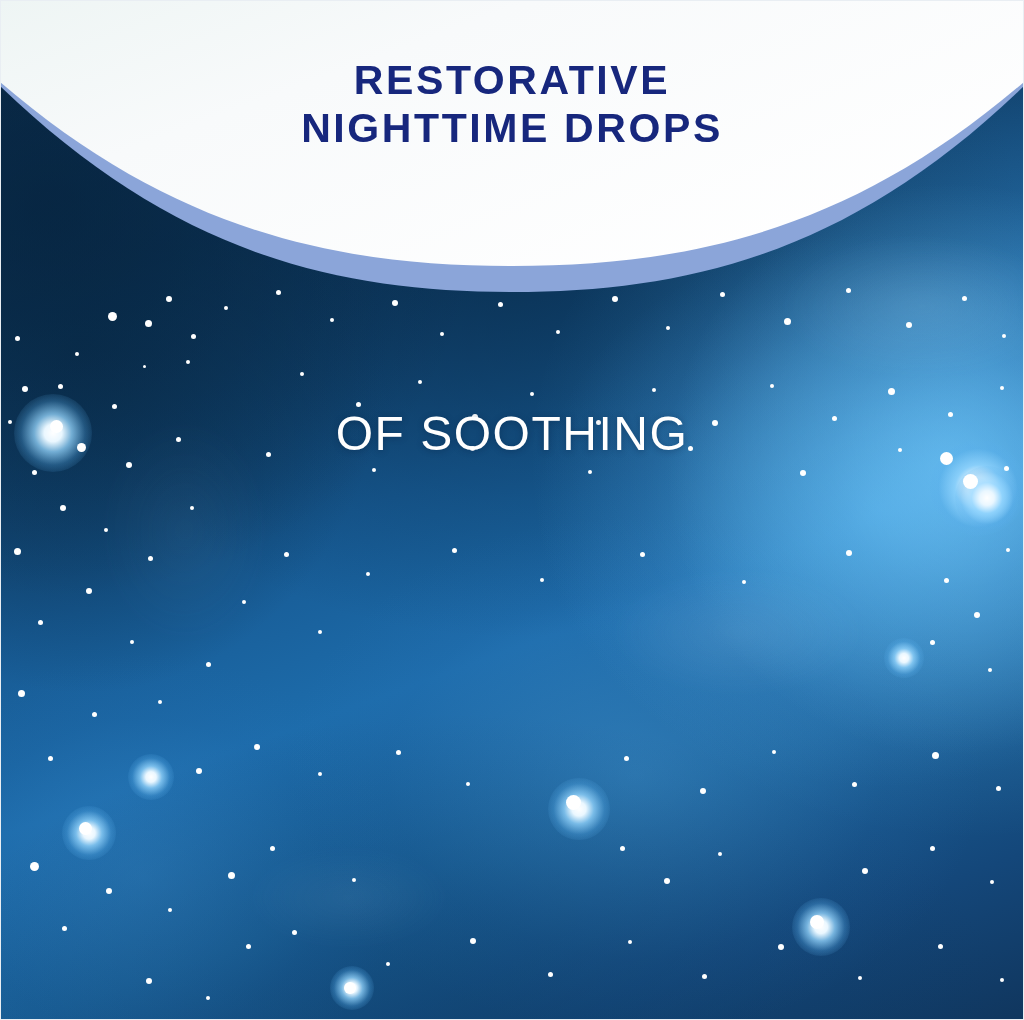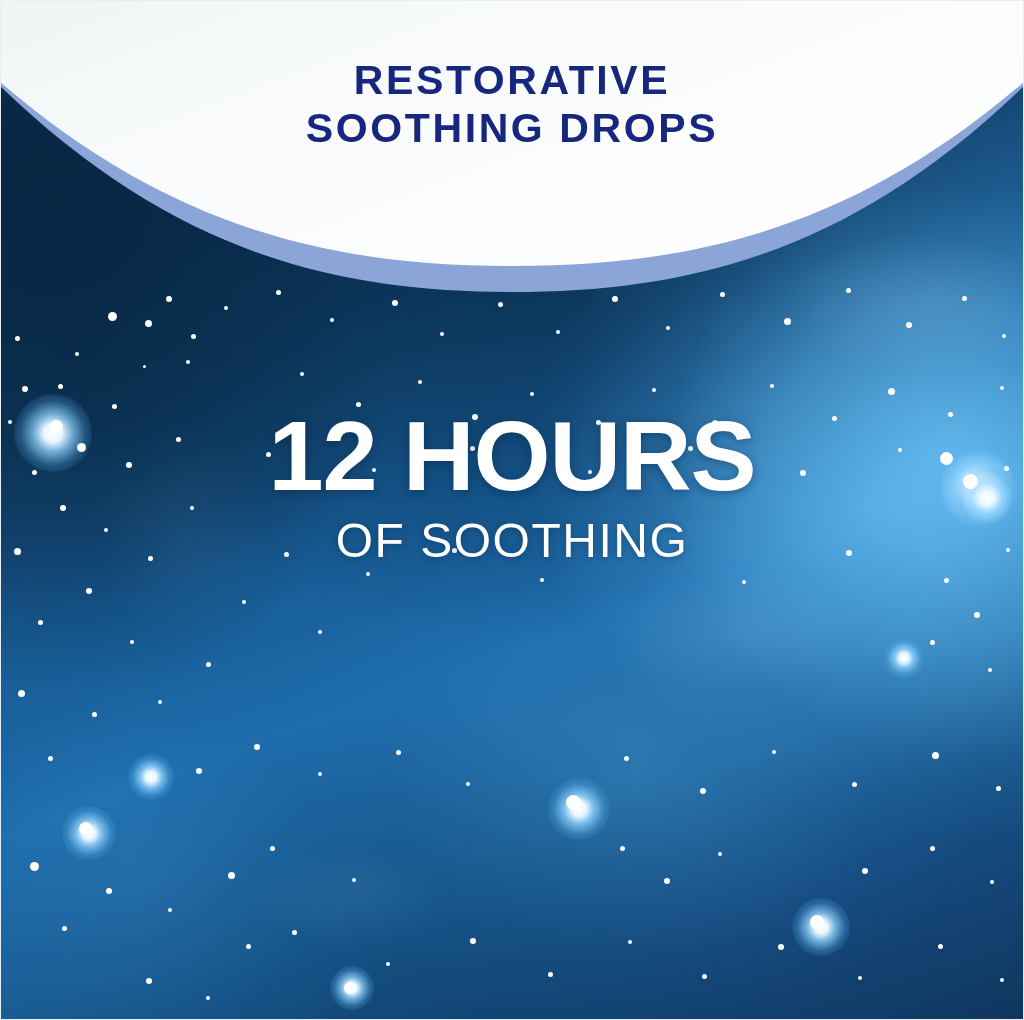--- a/index.html
+++ b/index.html
@@ -338,23 +338,22 @@
       </defs>
 
       <path d="M0,86 C 170,250 330,292 512,292 C 694,292 854,250 1024,86 L1024,0 L0,0 Z" fill="#8ba5d9"></path>
 
       <path d="M0,82 C 170,228 330,266 512,266 C 694,266 854,228 1024,82 L1024,0 L0,0 Z" fill="url(#whiteGrad)"></path>
     </svg>
   </div>
 
   <div class="headline">
     <span class="ln">RESTORATIVE</span>
-    <span class="ln">SOOTHING DROPS</span>
+    <span class="ln">NIGHTTIME DROPS</span>
   </div>
 
   <div class="promo">
-    <span class="hours">12 HOURS</span>
     <span class="soothing">OF SOOTHING</span>
   </div>
 
 
   <div class="edge"></div>
 </div>
 
 </body></html>

